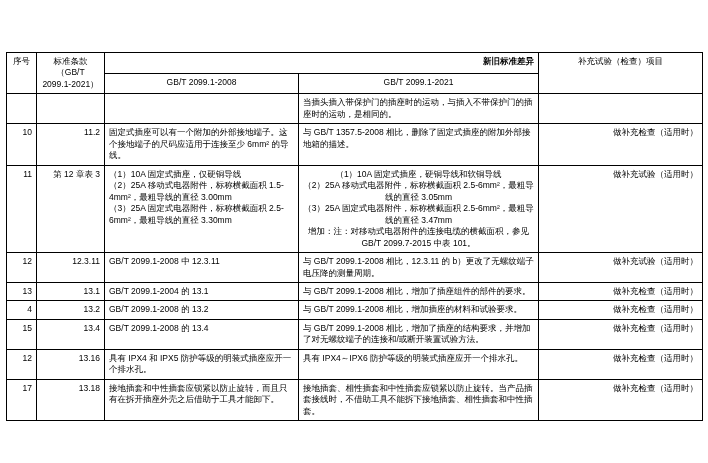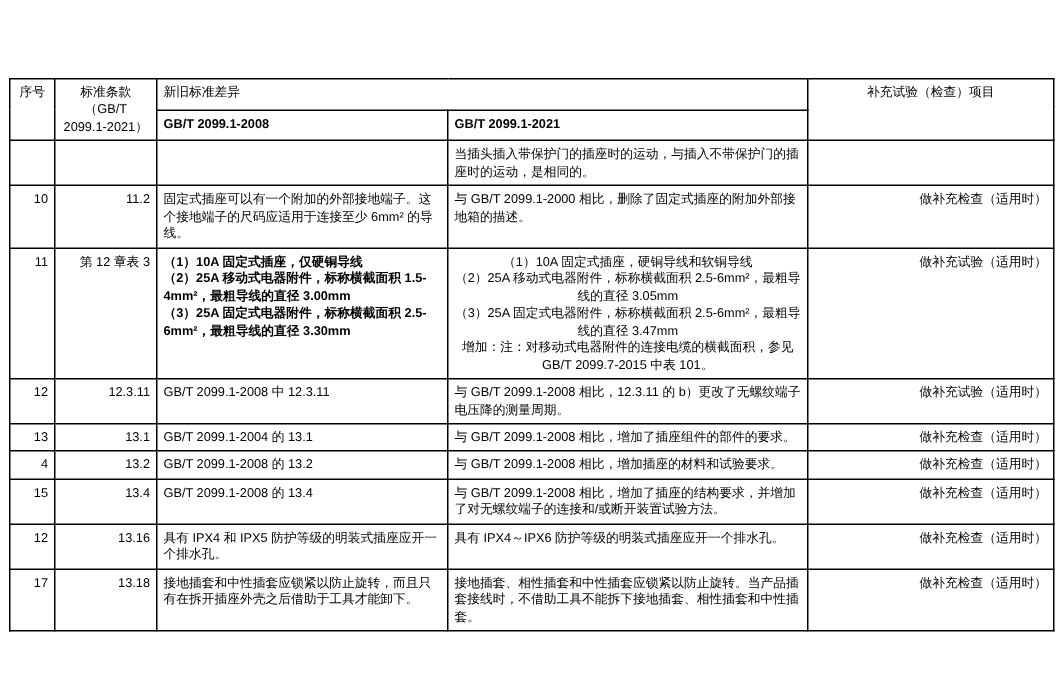--- a/index.html
+++ b/index.html
@@ -33,28 +33,28 @@
     padding: 3px 4px;
     vertical-align: top;
     word-wrap: break-word;
     overflow-wrap: break-word;
   }
   th.h-center, td.c {
     text-align: right;
     vertical-align: middle;
   }
   .hdr-main {
-    text-align: left;
+    text-align: right;
+    vertical-align: middle;
+    font-weight: bold;
+  }
+  .hdr-sub {
+    text-align: center;
     vertical-align: middle;
     font-weight: normal;
-  }
-  .hdr-sub {
-    text-align: left;
-    vertical-align: middle;
-    font-weight: bold;
   }
   .hdr-seq {
     text-align: center;
     vertical-align: middle;
     font-weight: normal;
   }
   .cell-text {
     text-align: left;
     vertical-align: top;
   }
@@ -94,27 +94,27 @@
         <td class="c"></td>
         <td class="c"></td>
         <td class="cell-text"></td>
         <td class="cell-text">当插头插入带保护门的插座时的运动，与插入不带保护门的插座时的运动，是相同的。</td>
         <td class="c"></td>
       </tr>
       <tr>
         <td class="c">10</td>
         <td class="c">11.2</td>
         <td class="cell-text">固定式插座可以有一个附加的外部接地端子。这个接地端子的尺码应适用于连接至少 6mm² 的导线。</td>
-        <td class="cell-text">与 GB/T 2099.1-2000 相比，删除了固定式插座的附加外部接地箱的描述。</td>
+        <td class="cell-text">与 GB/T 1357.5-2008 相比，删除了固定式插座的附加外部接地箱的描述。</td>
         <td class="c">做补充检查（适用时）</td>
       </tr>
       <tr>
         <td class="c">11</td>
         <td class="c">第 12 章表 3</td>
-        <td class="cell-text" style="white-space: pre-line; font-weight: bold;">（1）10A 固定式插座，仅硬铜导线
+        <td class="cell-text" style="white-space: pre-line;">（1）10A 固定式插座，仅硬铜导线
 （2）25A 移动式电器附件，标称横截面积 1.5-4mm²，最粗导线的直径 3.00mm
 （3）25A 固定式电器附件，标称横截面积 2.5-6mm²，最粗导线的直径 3.30mm</td>
         <td class="cell-text" style="white-space: pre-line; text-align: center;">（1）10A 固定式插座，硬铜导线和软铜导线
 （2）25A 移动式电器附件，标称横截面积 2.5-6mm²，最粗导线的直径 3.05mm
 （3）25A 固定式电器附件，标称横截面积 2.5-6mm²，最粗导线的直径 3.47mm
 增加：注：对移动式电器附件的连接电缆的横截面积，参见 GB/T 2099.7-2015 中表 101。</td>
         <td class="c">做补充试验（适用时）</td>
       </tr>
       <tr>
         <td class="c">12</td>

